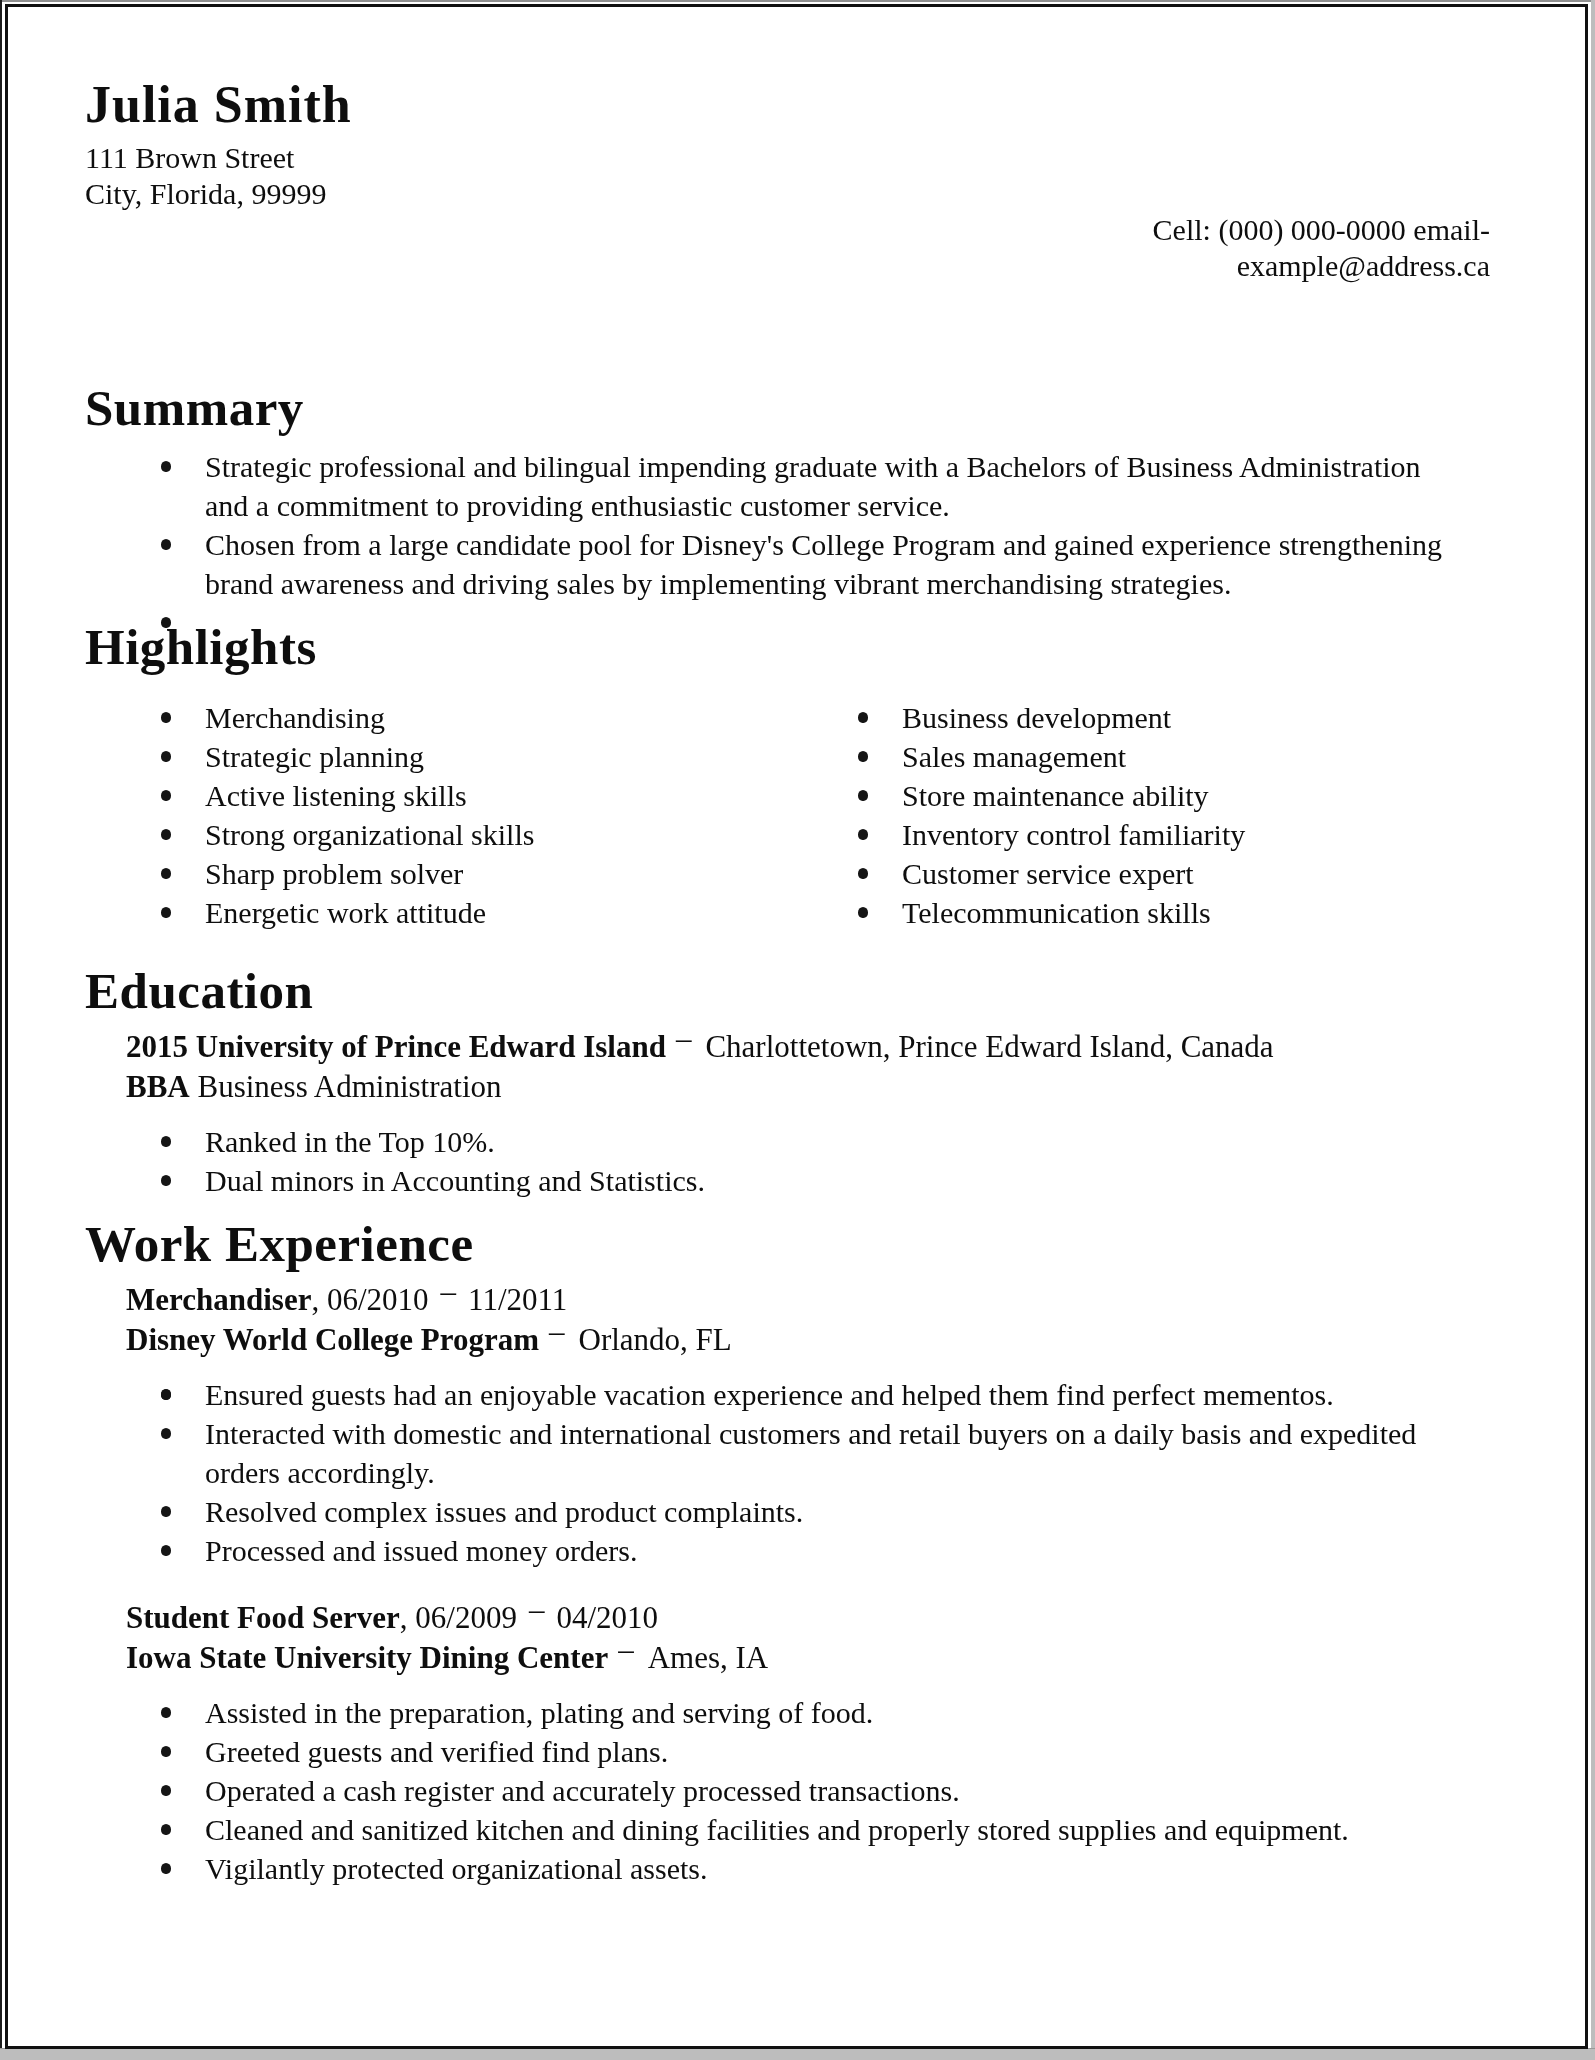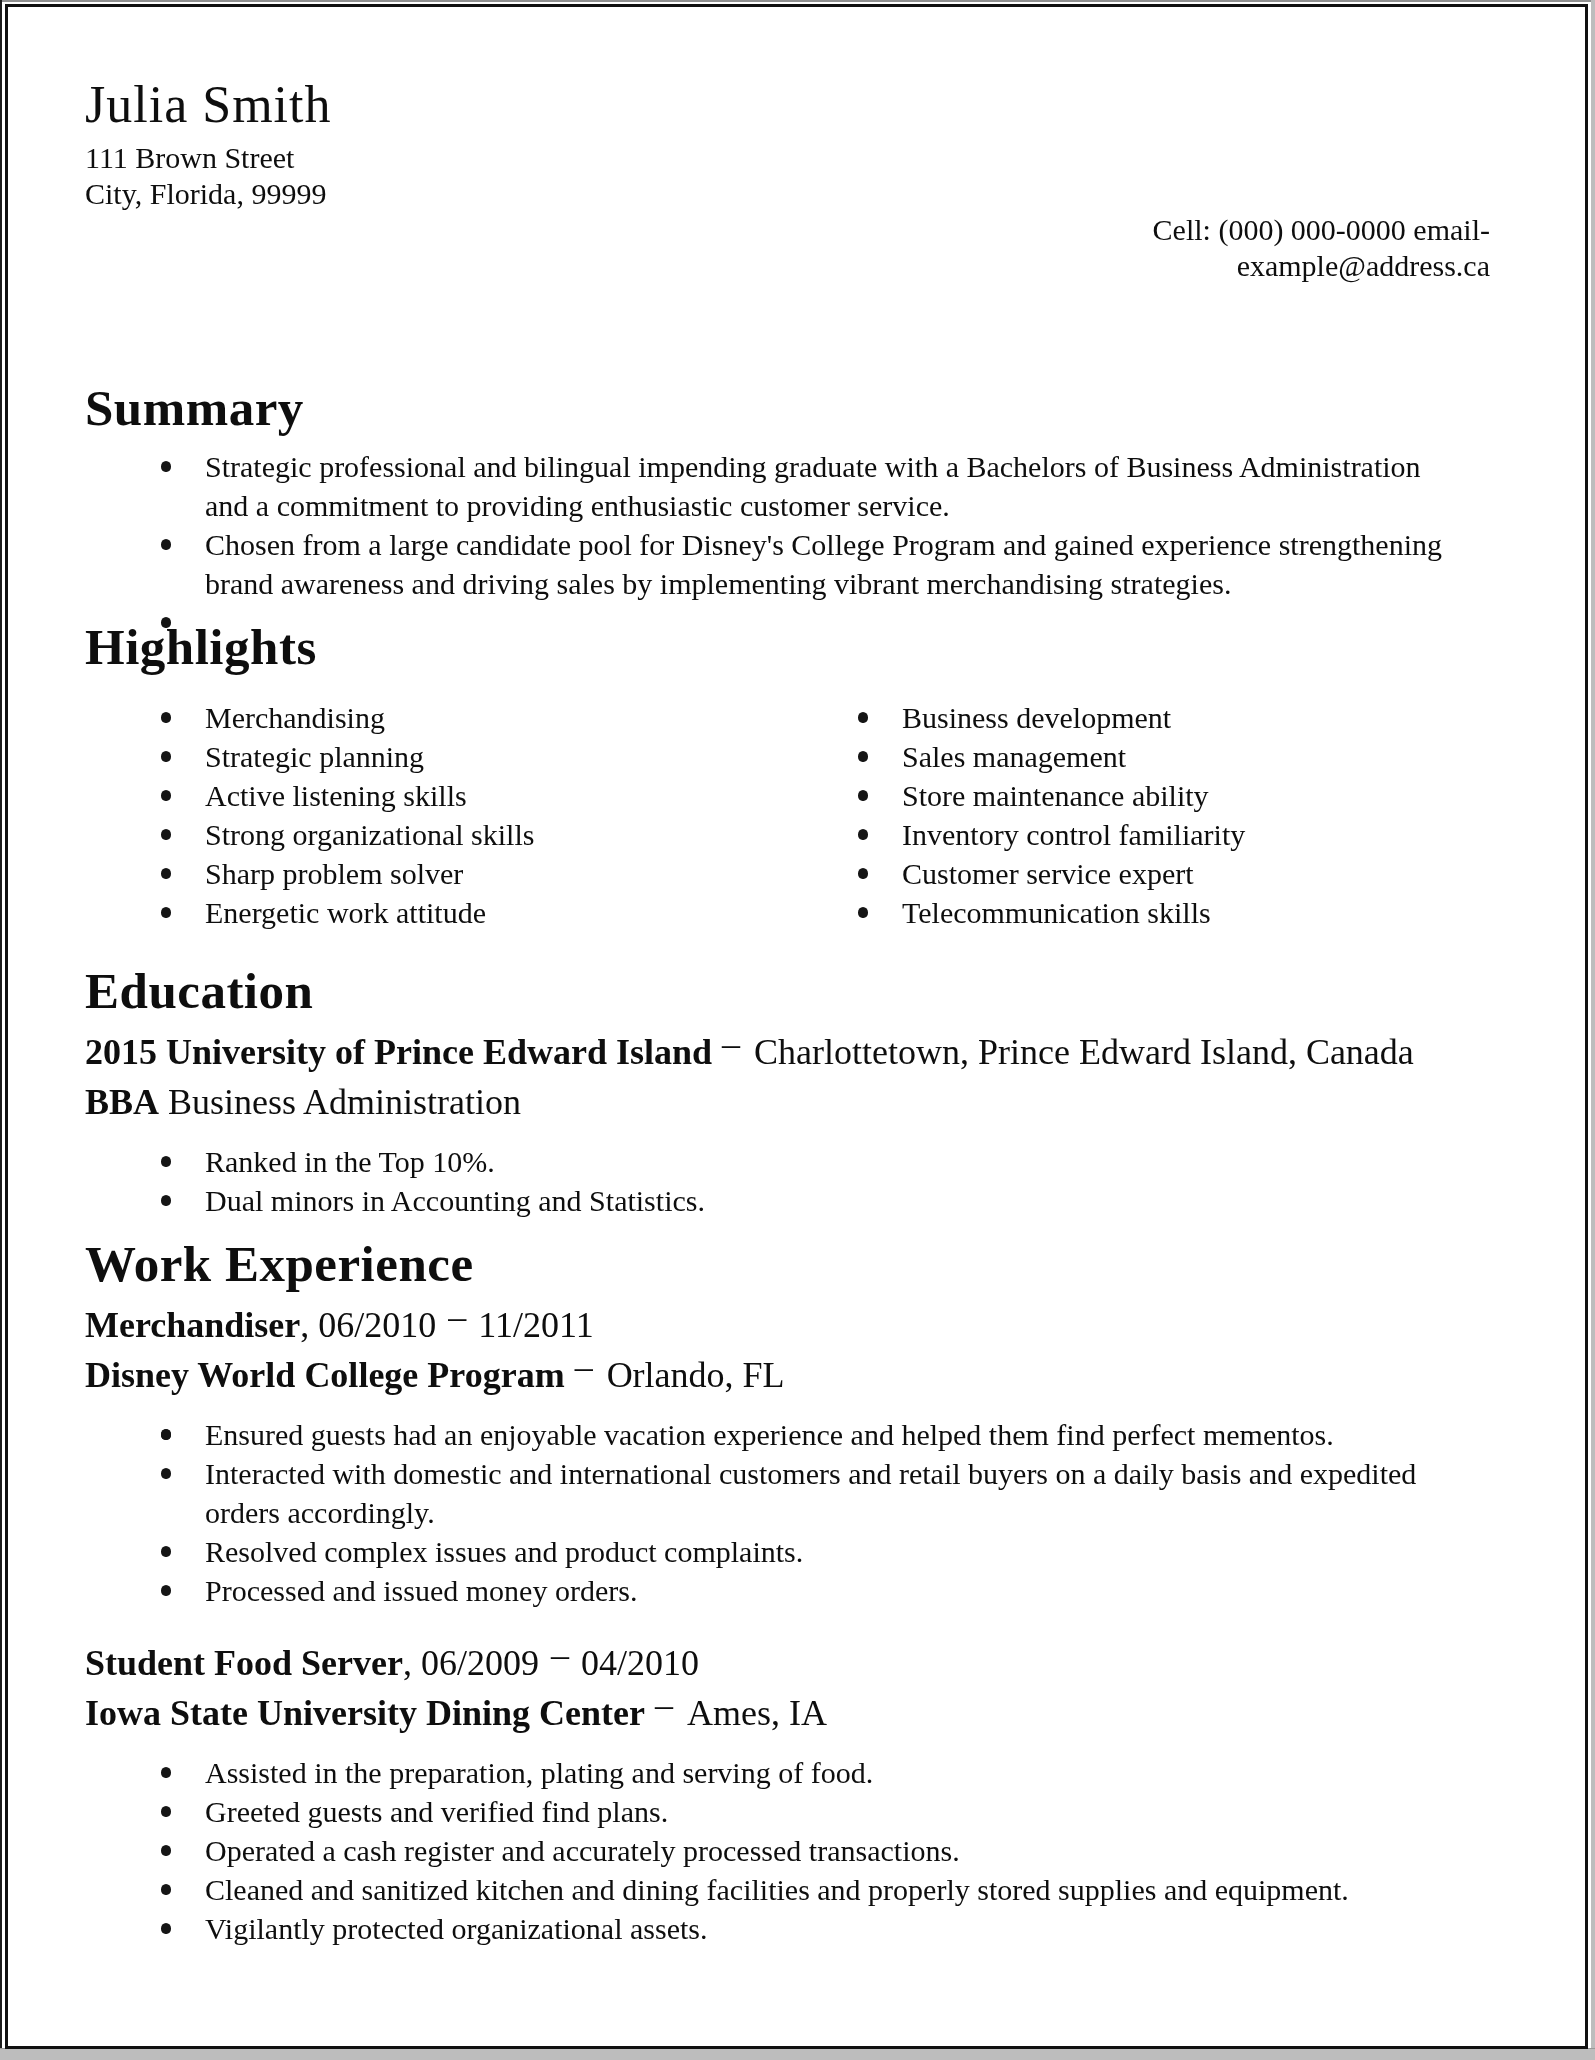--- a/index.html
+++ b/index.html
@@ -15,42 +15,42 @@
   .bottom-strip { position:absolute; left:0; right:0; bottom:0; height:11px; background:#bdbdbd; border-top:1px solid #9a9a9a; }
   .page-frame {
     position:absolute; left:5px; top:4px; right:7px; bottom:11px;
     border:3px solid #101010; background:#ffffff;
   }
   .content {
     position:absolute; inset:0;
     padding:66px 95px 0 77px; box-sizing:border-box;
   }
   .name {
-    font-size:52px; line-height:64px; font-weight:normal; margin:0;
+    font-size:52px; line-height:64px; font-weight:bold; margin:0;
     letter-spacing:1px;
   }
   .header-row { display:flex; justify-content:space-between; margin-top:3px;flex-direction:column; }
   .address, .contact { font-size:30px; line-height:36px; }
   .contact { text-align:right; }
   .section-heading {
     font-size:51px; line-height:48px; font-weight:bold;
     margin:20px 0 12px 0; letter-spacing:0.5px;
   }
   .section-summary .section-heading { margin-top:100px; }
   ul.bullets { list-style:none; margin:15px; padding:0; }
   li.bullet {
     position:relative; padding-left:105px; padding-right:4px;
     font-size:30px; line-height:39px;
   }
   li.bullet .dot {
     position:absolute; left:61px; top:14px;
     width:10px; height:11px; background:#151515; border-radius:50% 50% 45% 45%;
   }
   .hl-grid { display:grid; grid-template-columns:697px 1fr; }
-  .line { font-size:36px; line-height:50px; }
+  .line { font-size:31px; line-height:40px;margin-left:41px; }
   .b { font-weight:bold; }
   .dash { display:inline-block; transform:translateY(-8px); margin:0 14px 0 10px; }
   .dash.tight { margin:0 12px; }
   .job2 { margin-top:28px; }
 </style>
 </head>
 <body>
 
 <div class="edge-top"></div>
 <div class="edge-left"></div>

